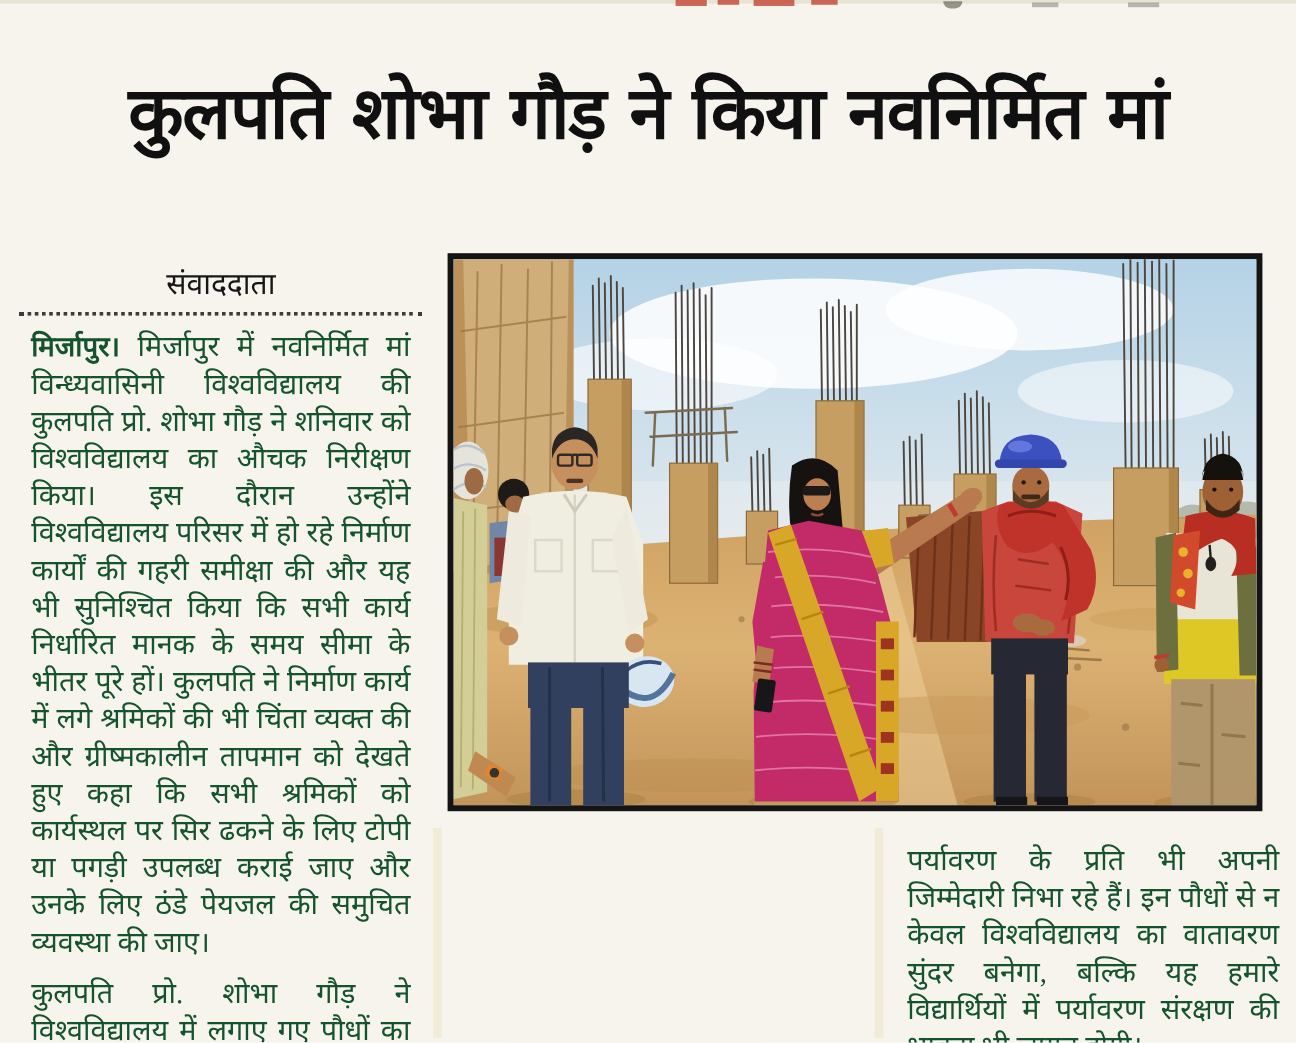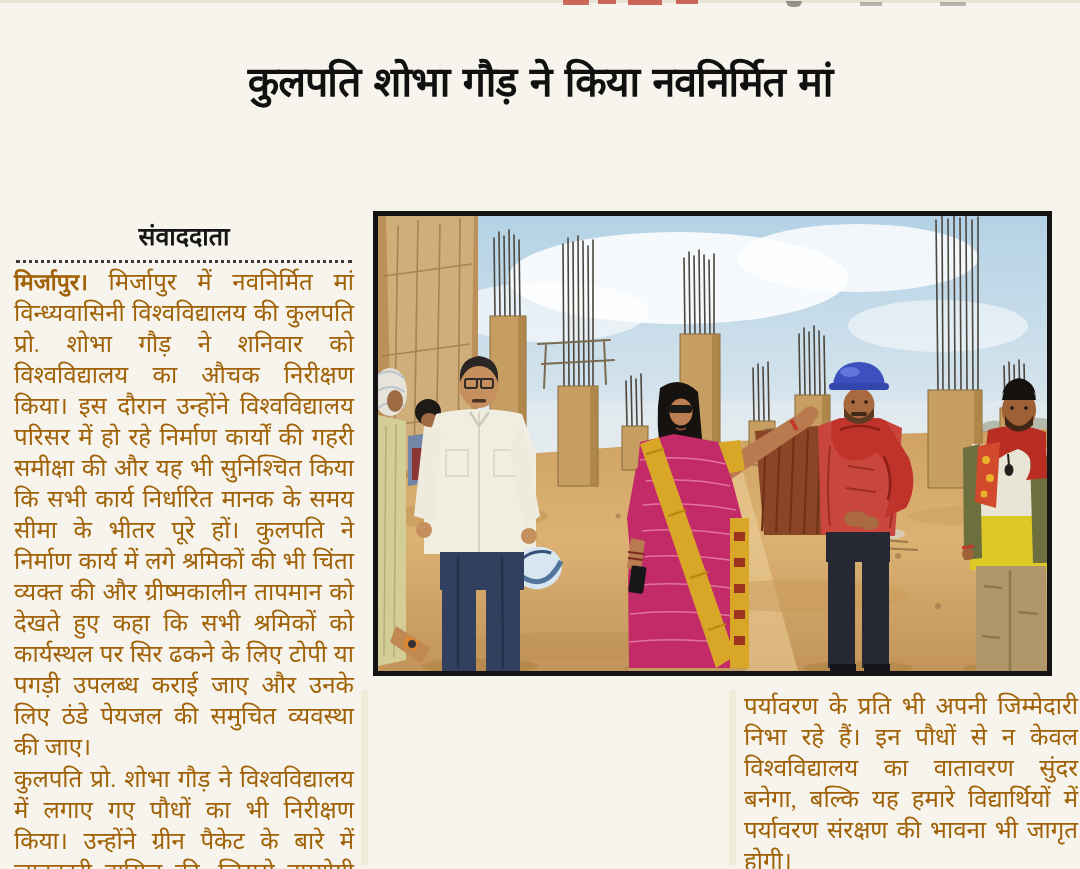--- a/index.html
+++ b/index.html
@@ -14,35 +14,35 @@
   
   .top-edge{position:absolute;left:0;top:0;width:1080px;height:3px;background:#e7e4d4;}
   .remnant{position:absolute;background:#c0392b;opacity:.75;}
   .remnant.gray{background:#8a8a82;opacity:.6;}
   
   .headline{
     position:absolute;left:0;top:12px;width:1080px;
     text-align:center;
     font-family:"DejaVu Sans", sans-serif;
     font-weight:800;
-    font-size:41px;
+    font-size:60px;
     line-height:87px;
     letter-spacing:-1px;
     color:#101010;
   }
   
   .left-col{position:absolute;left:14px;top:220px;width:340px;}
   .byline{
-    text-align:center;font-weight:bold;font-size:25px;line-height:34px;
+    text-align:center;font-weight:normal;font-size:25px;line-height:34px;
     font-family:"DejaVu Sans", sans-serif;color:#161616;
   }
   .dotted-rule{border:0;border-top:3px dotted #3c3c3c;margin:6px 2px 4px 2px;}
   .body-text{
-    font-size:24px;line-height:31px;text-align:justify;color:#a16207;
-    font-family:"Liberation Serif", serif;margin:0;
+    font-size:24px;line-height:31px;text-align:justify;color:#14532d;
+    font-family:"Liberation Serif", serif;margin:12px;
   }
   .body-text + .body-text{margin-top:1px;}
   .lead{font-weight:bold;font-family:"DejaVu Sans", sans-serif;font-size:23px;}
   
   .photo{
     position:absolute;left:373px;top:211px;width:679px;height:465px;
     background:#d8ebf3;border:5px solid #141414;box-sizing:border-box;
   }
   .photo svg{display:block;width:669px;height:455px;}
   

